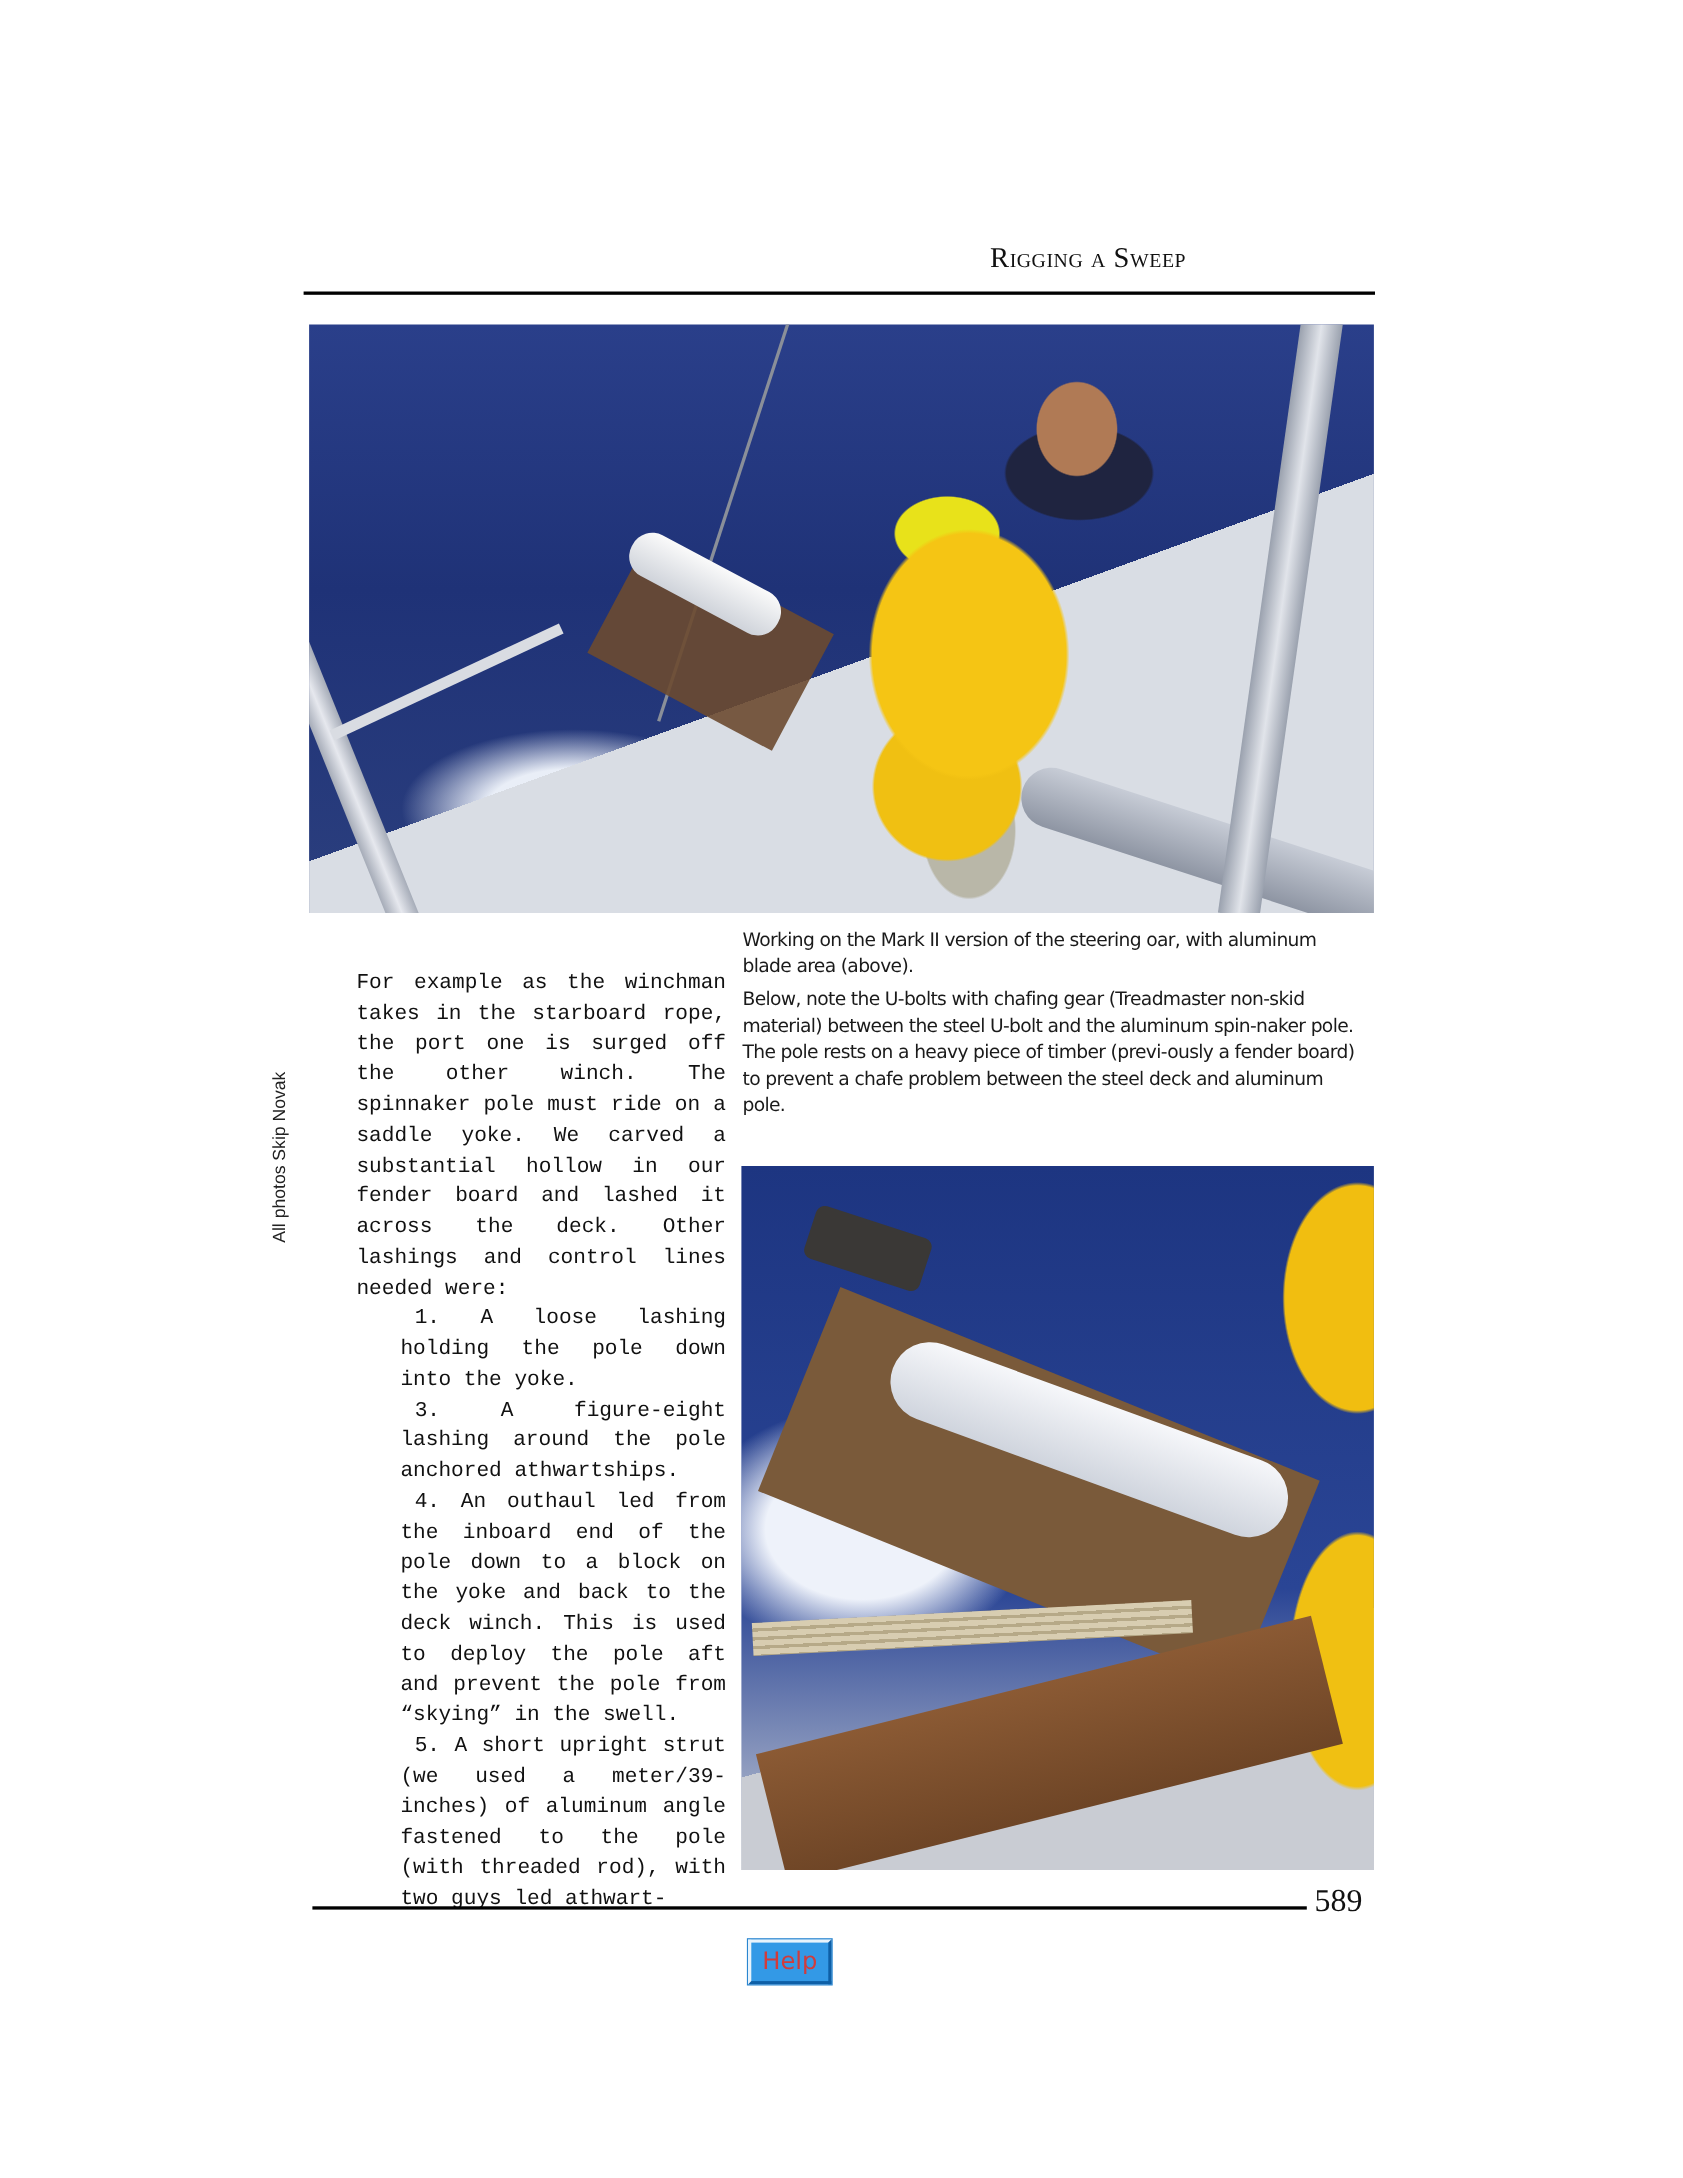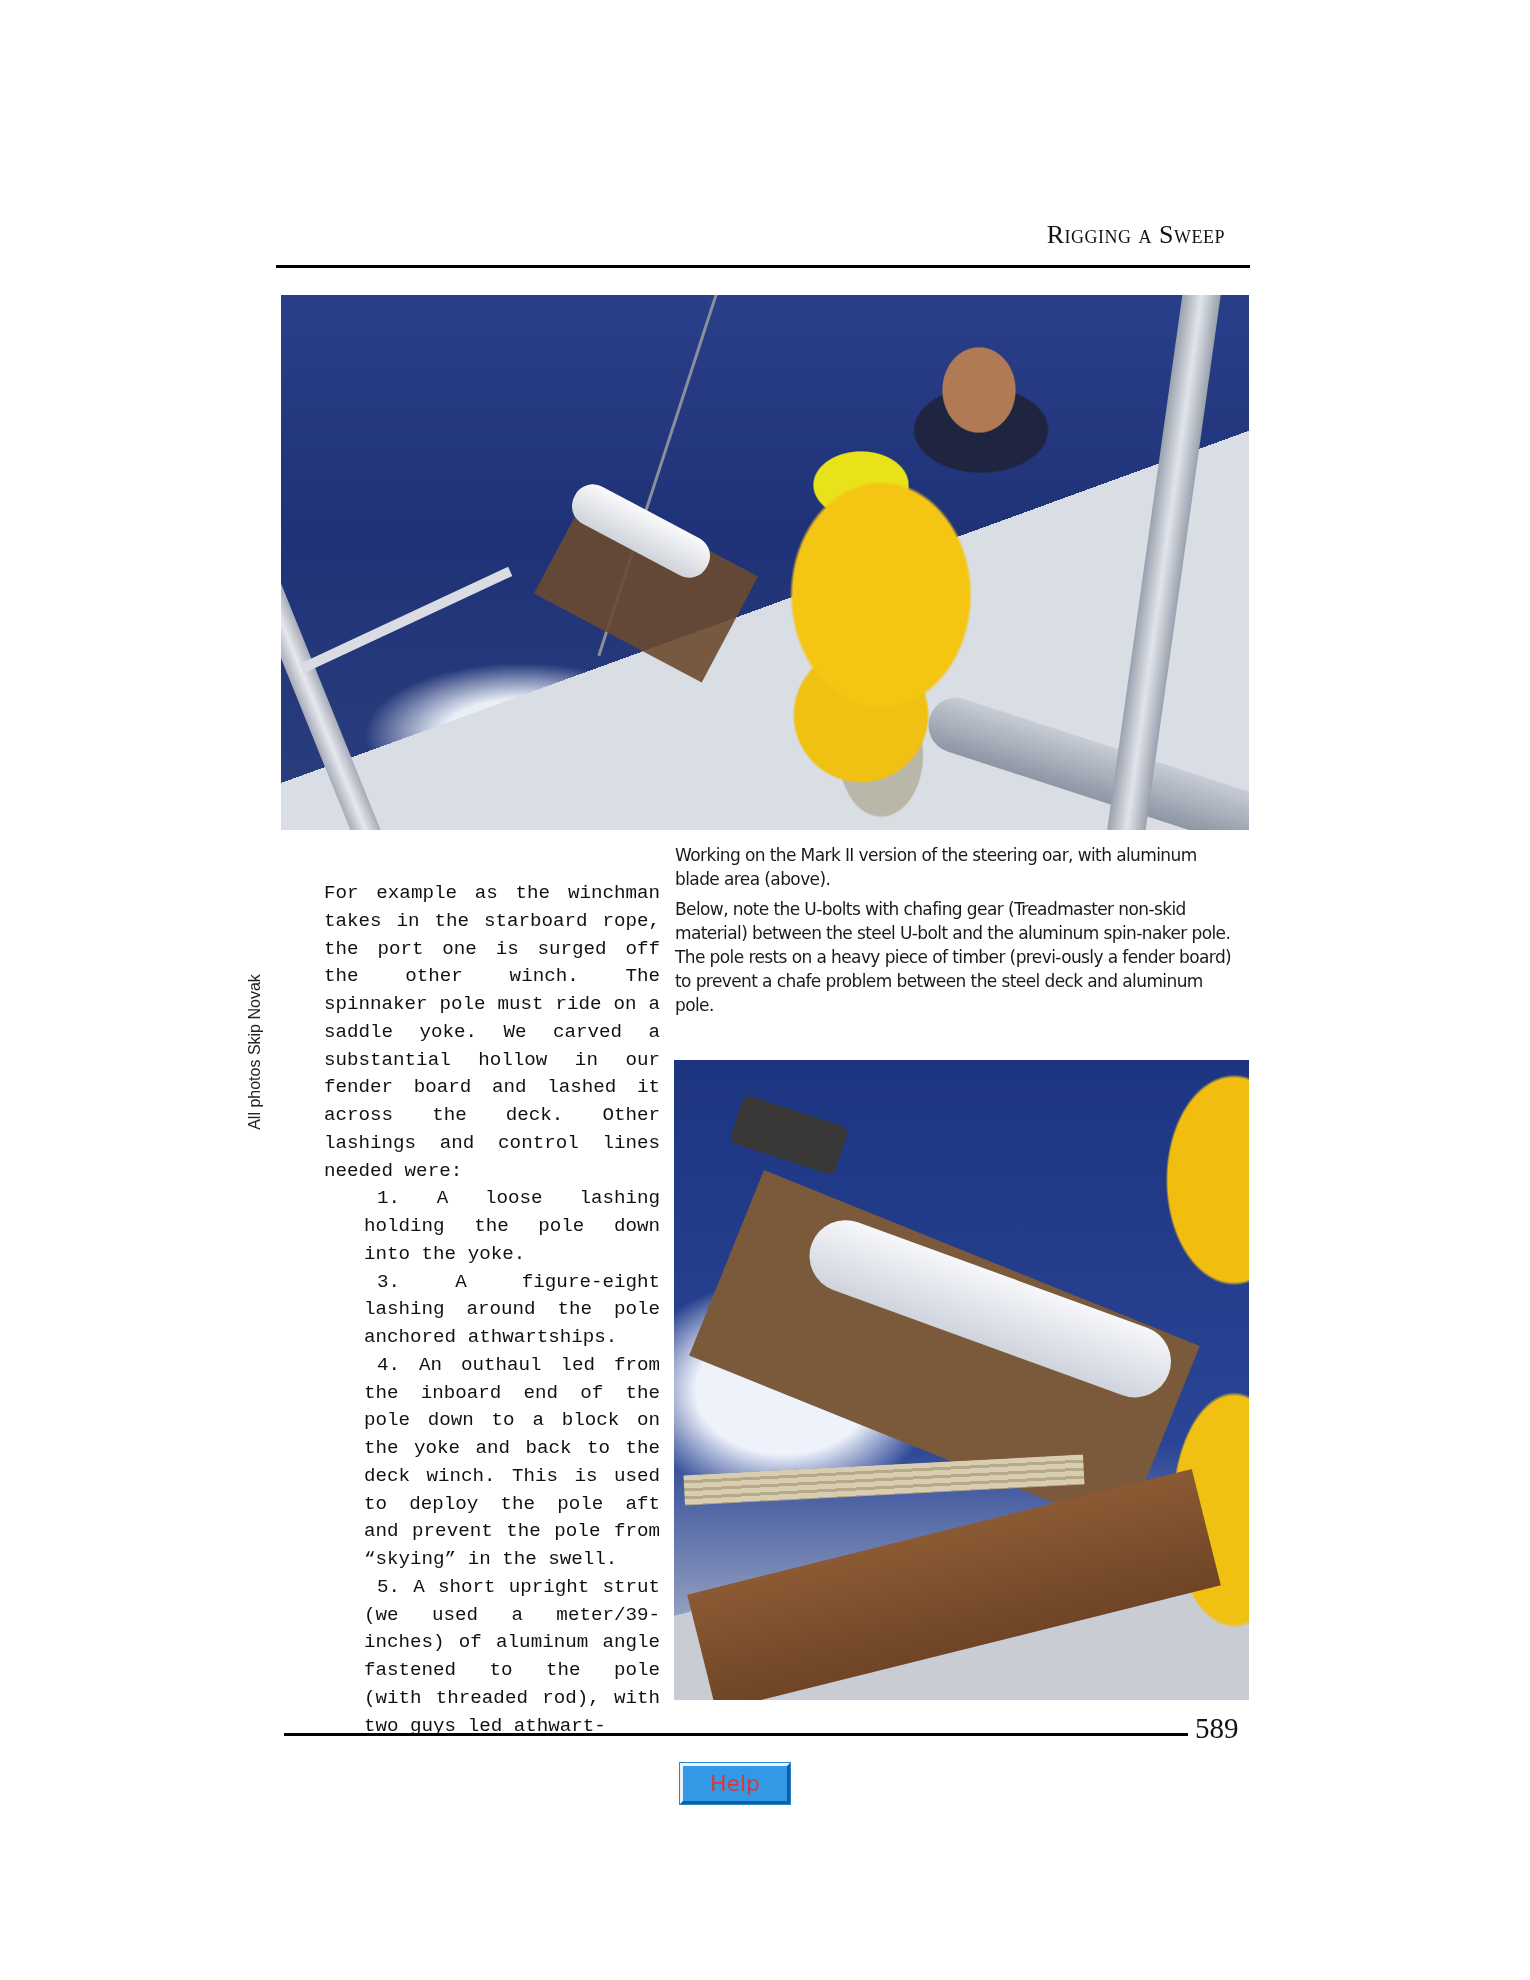--- a/index.html
+++ b/index.html
@@ -3,21 +3,21 @@
 <meta charset="utf-8">
 <style>
   html, body { margin: 0; padding: 0; }
   body {
     width: 1530px; height: 1980px; position: relative;
     background: #ffffff; overflow: hidden;
     font-family: "Liberation Sans", sans-serif; color: #111;
   }
   .running-head {
     position: absolute; left: 900px; top: 220px; width: 325px;
-    text-align: right; font-family: "Liberation Serif", serif;
+    text-align: left; font-family: "Liberation Serif", serif;
     font-size: 26px; letter-spacing: 0.5px; color: #111;
     font-variant: small-caps;
   }
   .rule-top { position: absolute; left: 276px; top: 265px; width: 974px; height: 3px; background: #000; }
   .rule-bottom { position: absolute; left: 284px; top: 1733px; width: 904px; height: 3px; background: #000; }
   .folio {
     position: absolute; left: 1195px; top: 1712px; width: 60px;
     font-family: "Liberation Serif", serif; font-size: 29px; color: #111;
   }
   .credit {
@@ -111,21 +111,21 @@
   .body-text .item { text-indent: 13px; margin-left: 40px; }
   
   .caption {
     position: absolute; left: 675px; top: 843px; width: 570px;
     font-family: "DejaVu Sans", sans-serif; font-size: 17px; line-height: 24px;
     color: #1a1a1a; letter-spacing: -0.6px;
   }
   .caption p { margin: 0 0 6px 0; }
   
   .help-button {
-    position: absolute; left: 680px; top: 1763px; width: 110px; height: 41px;
+    position: absolute; left: 680px; top: 1763px; width: 76px; height: 41px;
     box-sizing: border-box; background: #3399e6;
     border: 3px solid; border-color: #e8f3fc #0e5fa6 #0e5fa6 #e8f3fc;
     outline: 1px solid #2a86d0;
     color: #d23b3b; font-family: "DejaVu Sans", sans-serif; font-size: 22px;
     display: flex; align-items: center; justify-content: center; cursor: pointer;
   }
 </style>
 </head>
 <body>
 

